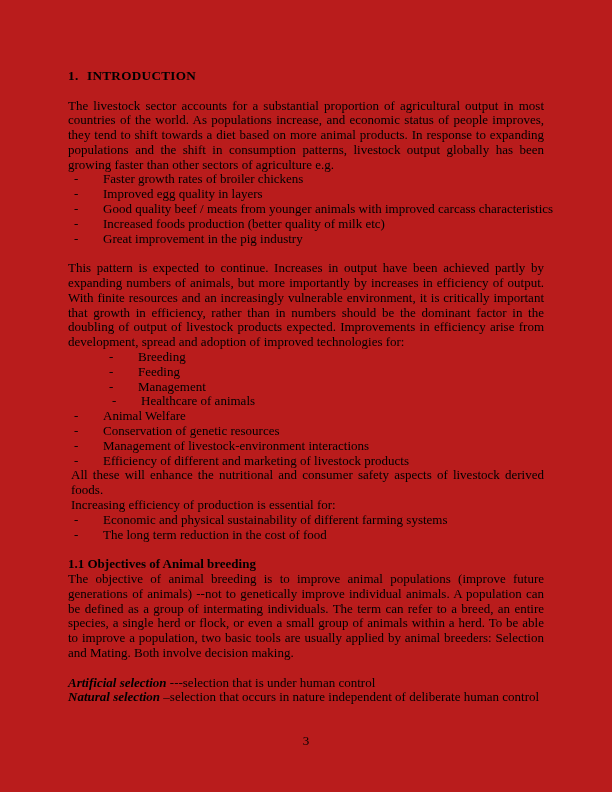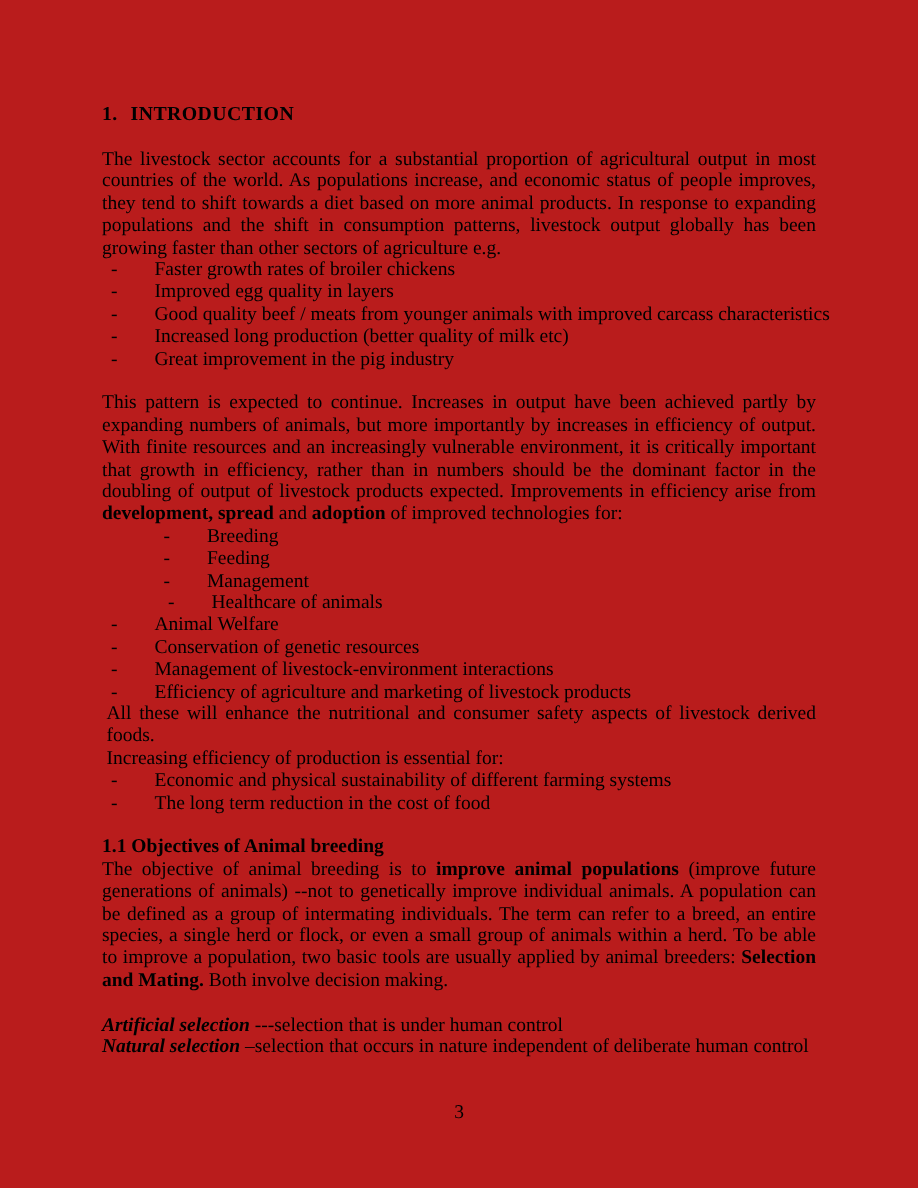--- a/index.html
+++ b/index.html
@@ -83,21 +83,21 @@
   }
   ul.level2 > li.extra-indent {
     padding-left: 38px;
   }
   ul.level2 > li.extra-indent > .dash {
     left: 9px;
   }
   .indent-line {
     padding-left: 3px;
   }
-  b, strong { font-weight: bold; }
+  b, strong { font-weight: normal; }
   .bi { font-weight: bold; font-style: italic; }
   .pagenum {
     position: absolute;
     left: 0;
     right: 0;
     top: 733px;
     text-align: center;
     font-size: 13px;
     line-height: 15px;
   }
@@ -111,41 +111,41 @@
     <h1 class="h1">
       <span class="num">1.</span><span>INTRODUCTION</span>
     </h1>
 
     <p class="body">The livestock sector accounts for a substantial proportion of agricultural output in most countries of the world. As populations increase, and economic status of people improves, they tend to shift towards a diet based on more animal products.  In response to expanding populations and the shift in consumption patterns, livestock output globally has been growing faster than other sectors of agriculture e.g.</p>
 
     <ul class="dashlist level1">
       <li><span class="dash">-</span><span>Faster growth rates of broiler chickens</span></li>
       <li><span class="dash">-</span><span>Improved egg quality in layers</span></li>
       <li><span class="dash">-</span><span>Good quality beef / meats from younger animals with improved carcass characteristics</span></li>
-      <li><span class="dash">-</span><span>Increased long production  (better quality of milk etc)</span></li>
+      <li><span class="dash">-</span><span>Increased foods production  (better quality of milk etc)</span></li>
       <li><span class="dash">-</span><span>Great improvement in the pig industry</span></li>
     </ul>
 
     <div class="gap"></div>
 
     <p class="body"><span>This pattern is expected to continue. Increases in output have been achieved partly by expanding numbers of animals, but more importantly by increases in efficiency of output. With finite resources and an increasingly vulnerable environment, it is critically important that growth in efficiency, rather than in numbers should be the dominant factor in the doubling of output of livestock products expected. Improvements in efficiency arise from </span><b>development, spread</b><span> and </span><b>adoption</b><span> of improved technologies for:</span></p>
 
     <ul class="dashlist level2">
       <li><span class="dash">-</span><span>Breeding</span></li>
       <li><span class="dash">-</span><span>Feeding</span></li>
       <li><span class="dash">-</span><span>Management</span></li>
       <li class="extra-indent"><span class="dash">-</span><span>Healthcare of animals</span></li>
     </ul>
 
 
     <ul class="dashlist level1">
       <li><span class="dash">-</span><span>Animal Welfare</span></li>
       <li><span class="dash">-</span><span>Conservation of genetic resources</span></li>
       <li><span class="dash">-</span><span>Management of livestock-environment interactions</span></li>
-      <li><span class="dash">-</span><span>Efficiency of agriculture and marketing of livestock products</span></li>
+      <li><span class="dash">-</span><span>Efficiency of different and marketing of livestock products</span></li>
     </ul>
 
     <p class="body indent-line">All these will enhance the nutritional and consumer safety aspects of livestock derived foods.</p>
     <p class="body last-ragged indent-line">Increasing efficiency of production is essential for:</p>
 
     <ul class="dashlist level1">
       <li><span class="dash">-</span><span>Economic and physical sustainability of different farming systems</span></li>
       <li><span class="dash">-</span><span>The long term reduction in the cost of food</span></li>
     </ul>
 

